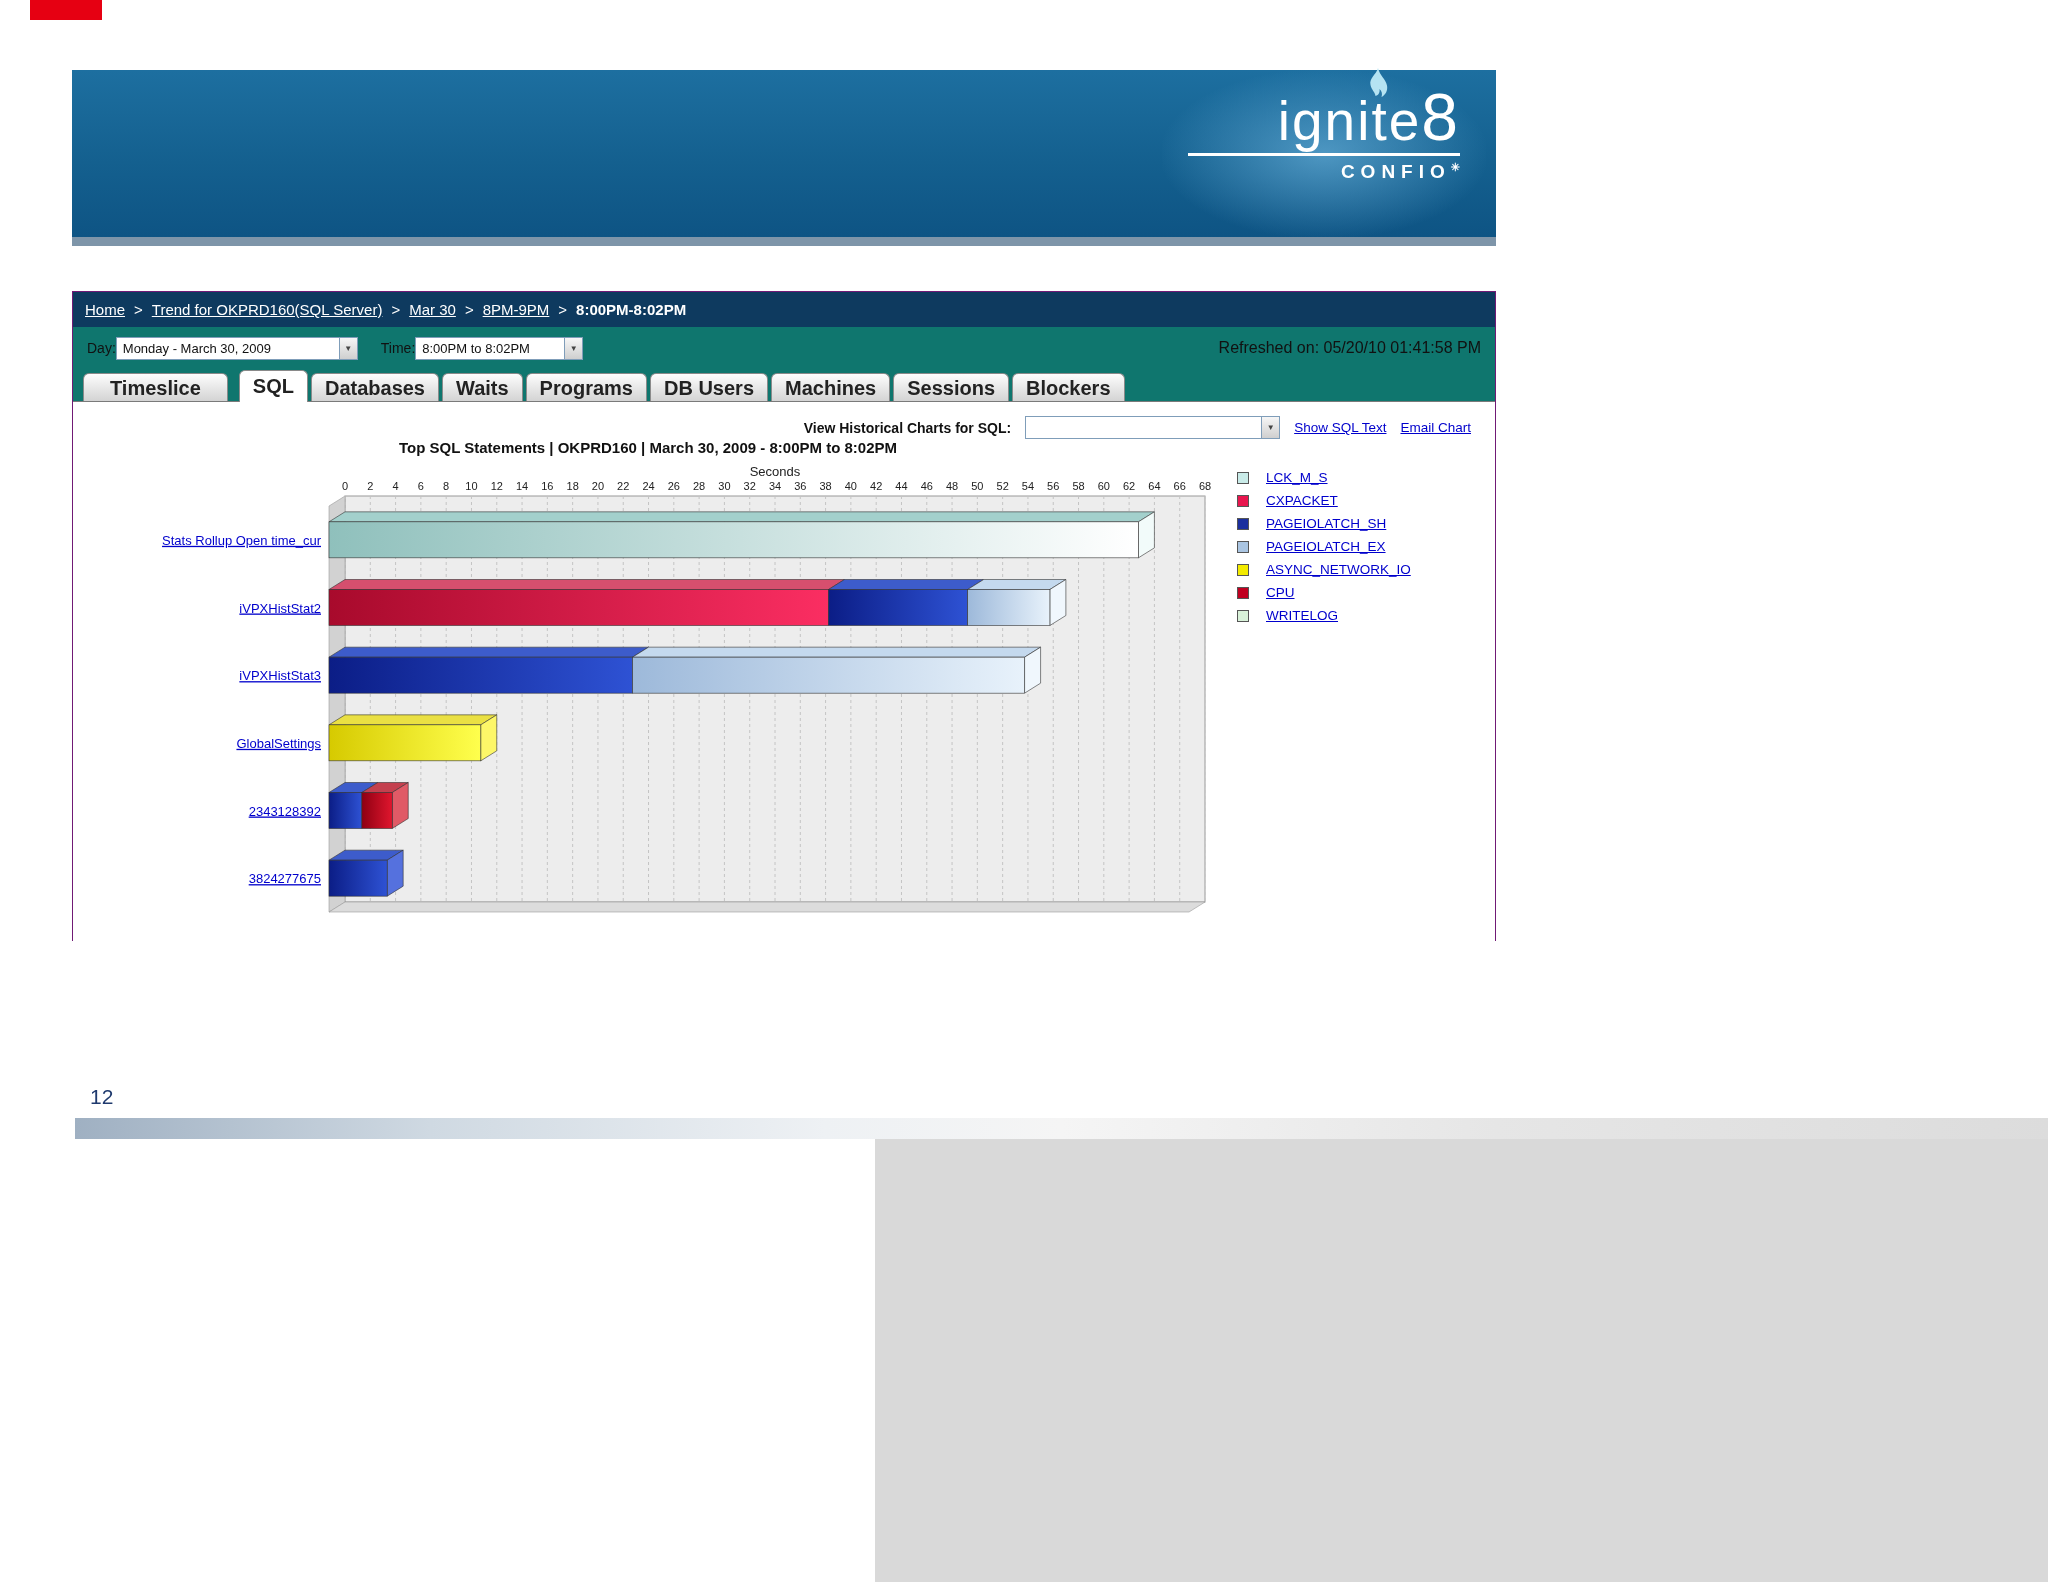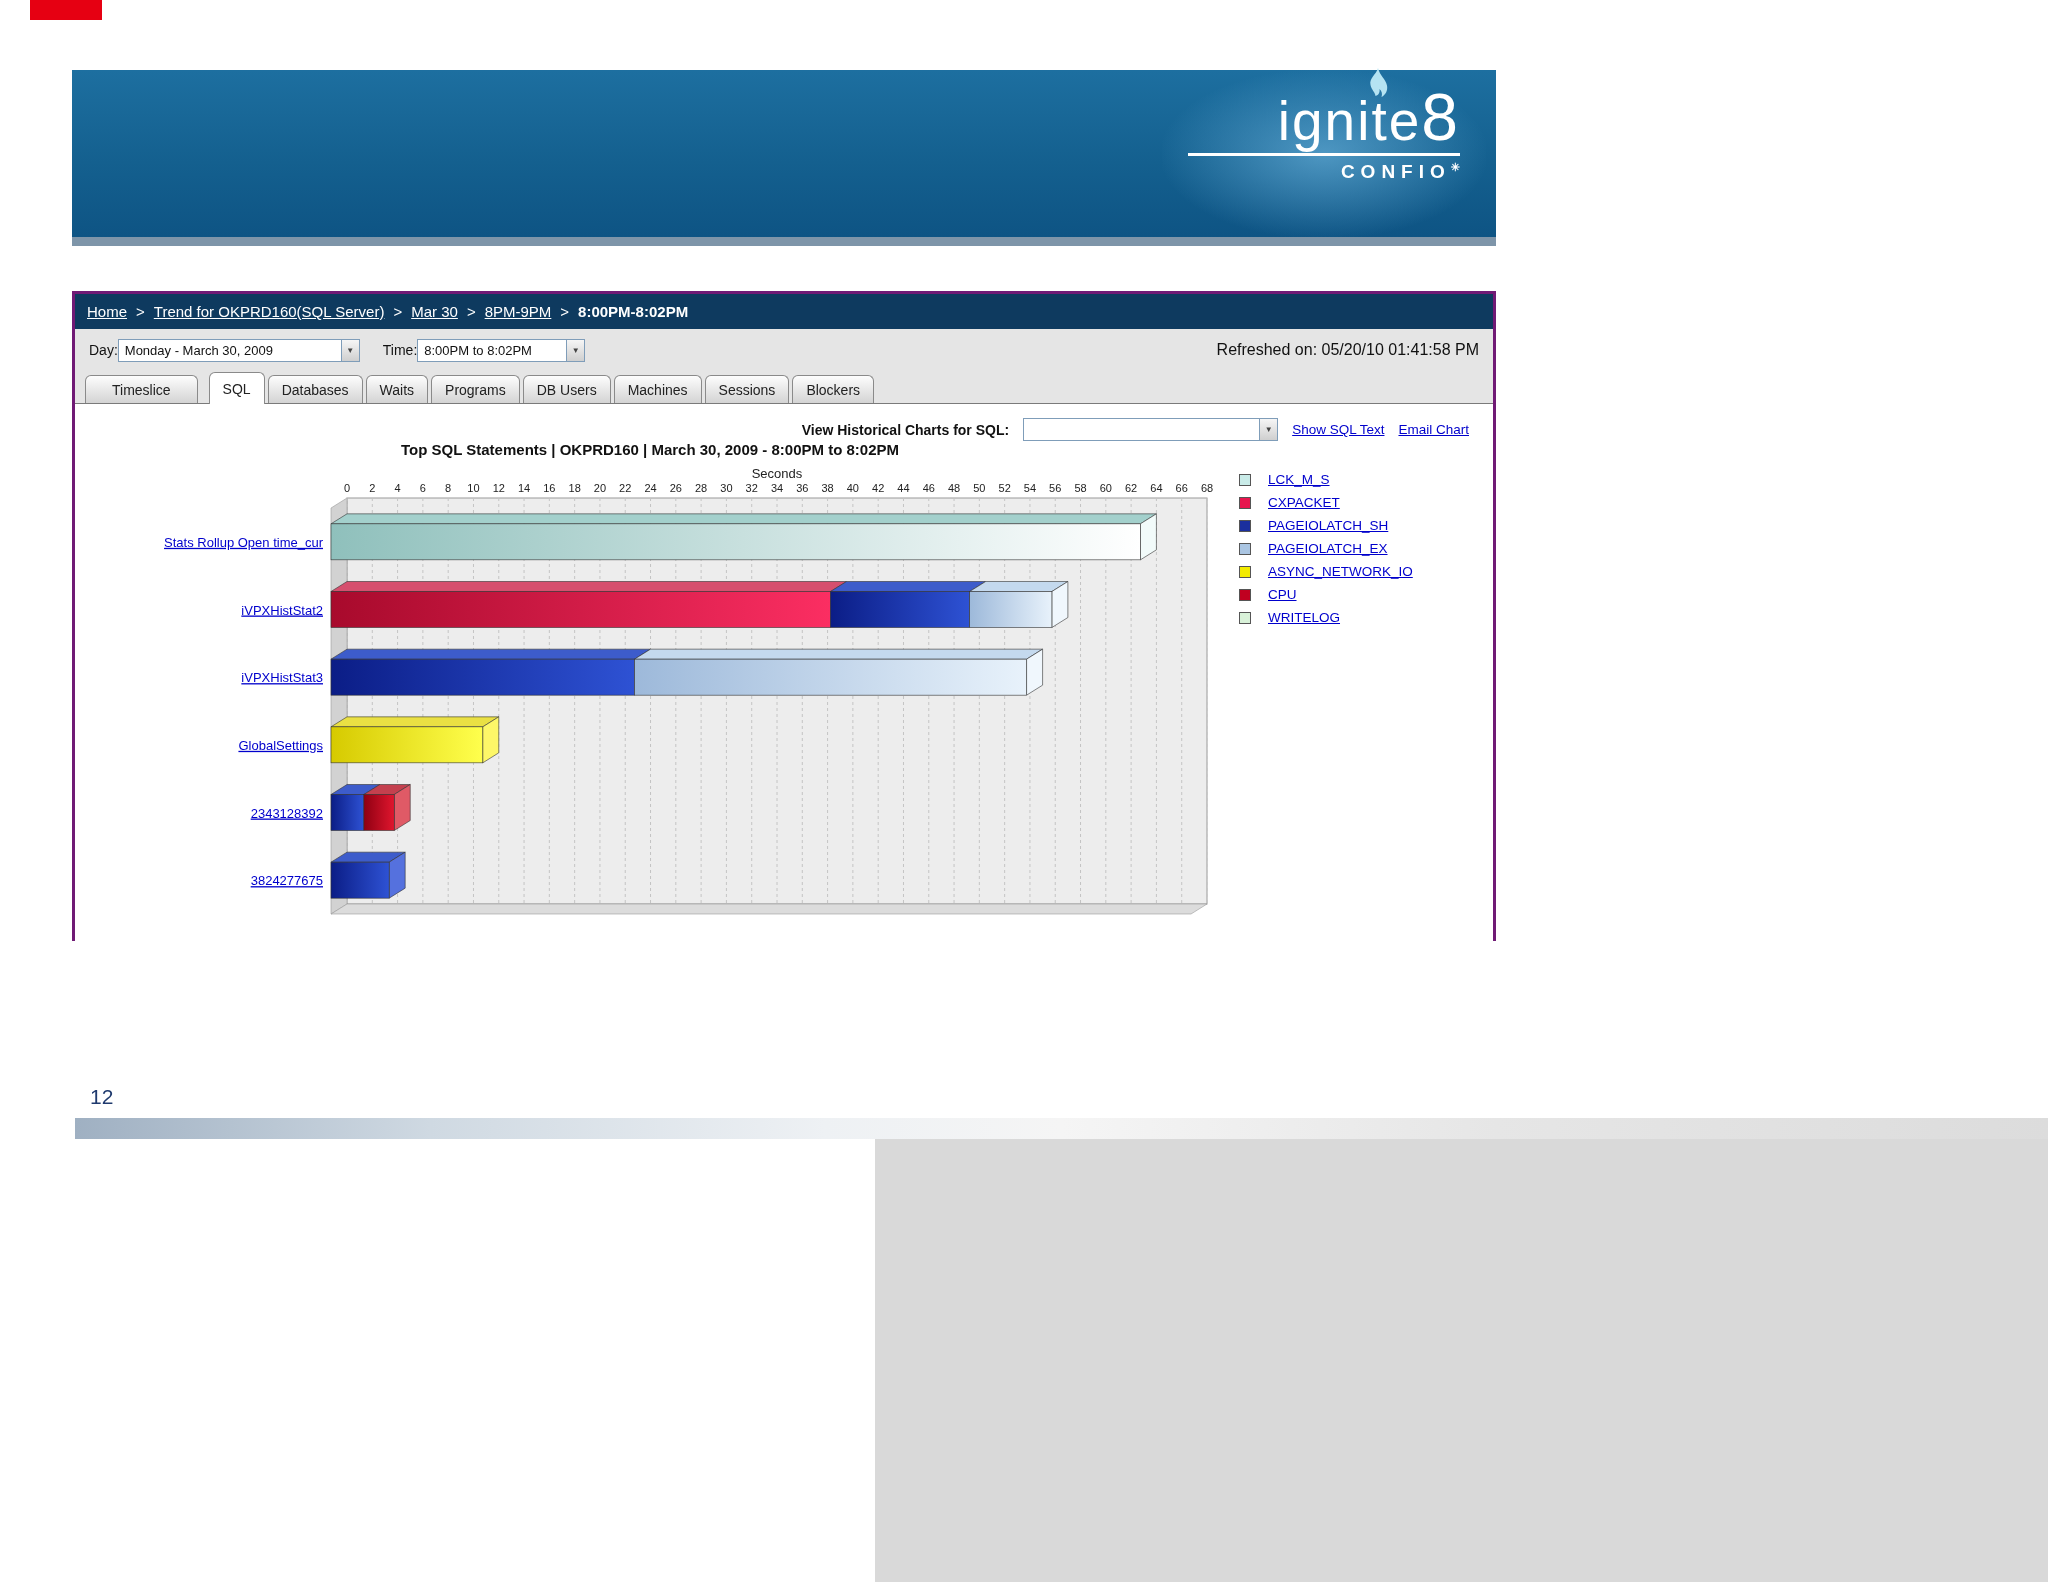--- a/index.html
+++ b/index.html
@@ -21,40 +21,40 @@
   .logo::before{content:"";position:absolute;inset:-14px -26px;
     background:radial-gradient(ellipse at center,rgba(125,195,235,.55),rgba(125,195,235,0) 72%)}
   .logo-text{position:relative;text-align:right;font-size:55px;line-height:1.02;letter-spacing:2px;white-space:nowrap}
   .logo-eight{font-size:66px}
   .logo-rule{position:relative;height:3px;background:#fff;margin:2px 0 5px}
   .logo-sub{position:relative;text-align:right;font-size:19px;letter-spacing:6px;font-weight:bold}
   .logo-mark{font-size:11px;vertical-align:super;letter-spacing:0}
   .flame{position:absolute;right:70px;top:-16px;width:24px;height:32px;z-index:2}
 
   
-  .app{position:absolute;left:72px;top:291px;width:1424px;height:650px;border:3px solid #701a75;background:#e5e5e5}
+  .app{position:absolute;left:72px;top:291px;width:1424px;height:650px;border:1px solid #701a75;background:#0f766e}
 
   .breadcrumb{height:35px;background:#0e3a5f;color:#fff;font-size:15px;display:flex;align-items:center;gap:9px;padding:0 12px;white-space:nowrap}
   .bc-link{color:#fff;text-decoration:underline}
   .bc-sep{color:#fff}
   .bc-current{font-weight:bold}
 
   .controls{height:42px;display:flex;align-items:center;padding:0 14px;font-size:14px;color:#111}
   .combo{display:inline-flex;align-items:center;height:23px;border:1px solid #7f9db9;background:#fff}
   .combo-val{flex:1;padding:0 6px;font-size:13px;white-space:nowrap;overflow:hidden;color:#111}
   .combo-btn{width:18px;align-self:stretch;border-left:1px solid #7f9db9;
     background:linear-gradient(180deg,#f6f6f6,#cfcfcf);display:flex;align-items:center;justify-content:center;font-size:8px;color:#444}
   .day-combo{width:242px}
   .time-combo{width:168px}
   .time-lbl{margin-left:23px}
   .refreshed{margin-left:auto;font-size:16px}
 
   .tabs{height:33px;display:flex;align-items:flex-end;padding-left:10px;gap:3px;position:relative}
   .tabs::after{content:"";position:absolute;left:0;right:0;bottom:0;height:1px;background:#7a7a7a}
-  .tab{position:relative;height:29px;padding:0 13px;display:flex;align-items:center;font-size:14px;font-weight:normal;color:#222;
+  .tab{position:relative;height:29px;padding:0 13px;display:flex;align-items:center;font-size:20px;font-weight:bold;color:#222;
     background:linear-gradient(180deg,#fdfdfd,#d2d2d2);border:1px solid #8a8a8a;border-bottom:none;border-radius:6px 6px 0 0;white-space:nowrap}
   .tab:first-child{padding:0 26px;margin-right:8px}
   .tab.active{height:32px;background:#fff;z-index:2}
 
   .panel{position:relative;height:540px;background:#fff}
   .toolbar{display:flex;align-items:center;justify-content:flex-end;gap:14px;padding:14px 24px 0 0;font-size:14px}
   .hist-label{font-weight:bold;color:#111}
   .hist-combo{width:255px}
   .tb-link{color:#0000cc;text-decoration:underline;font-size:13.5px;white-space:nowrap}
 

